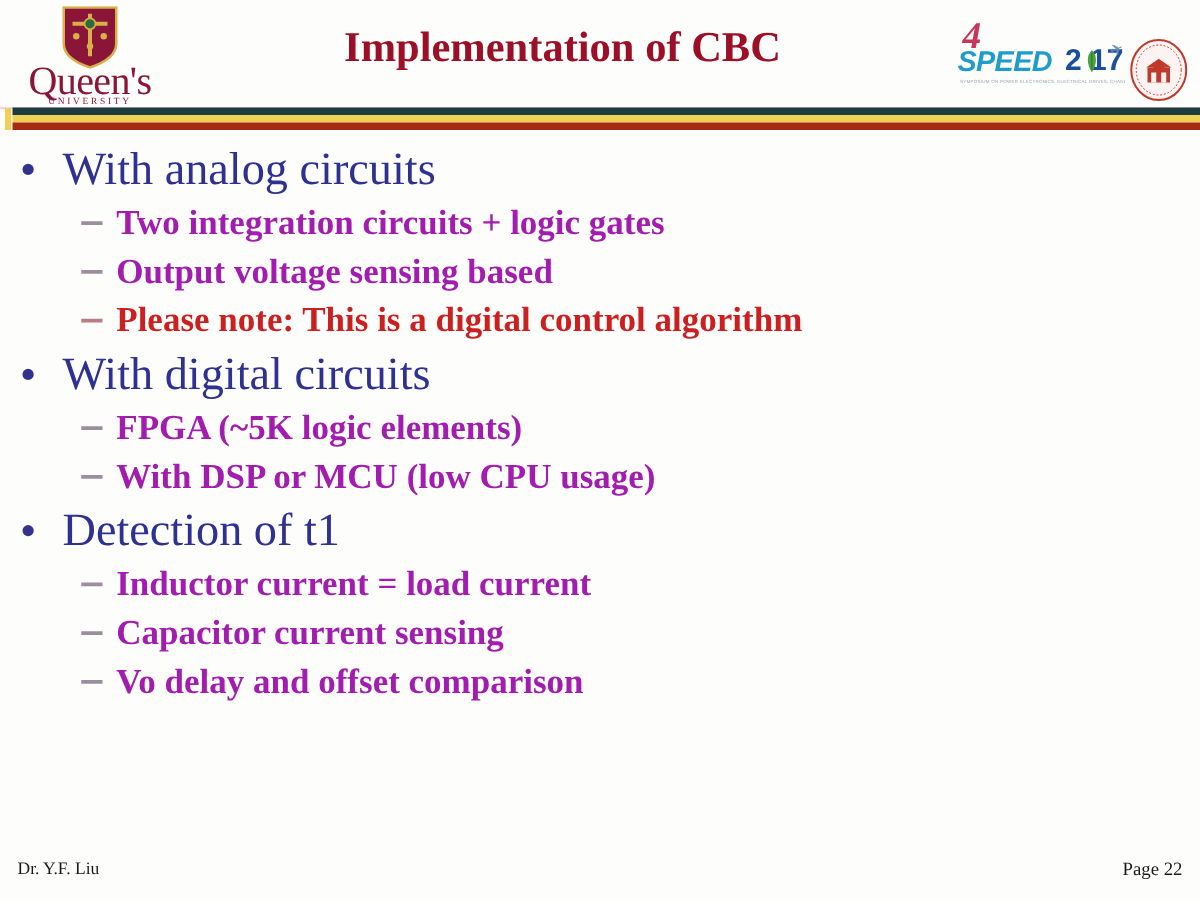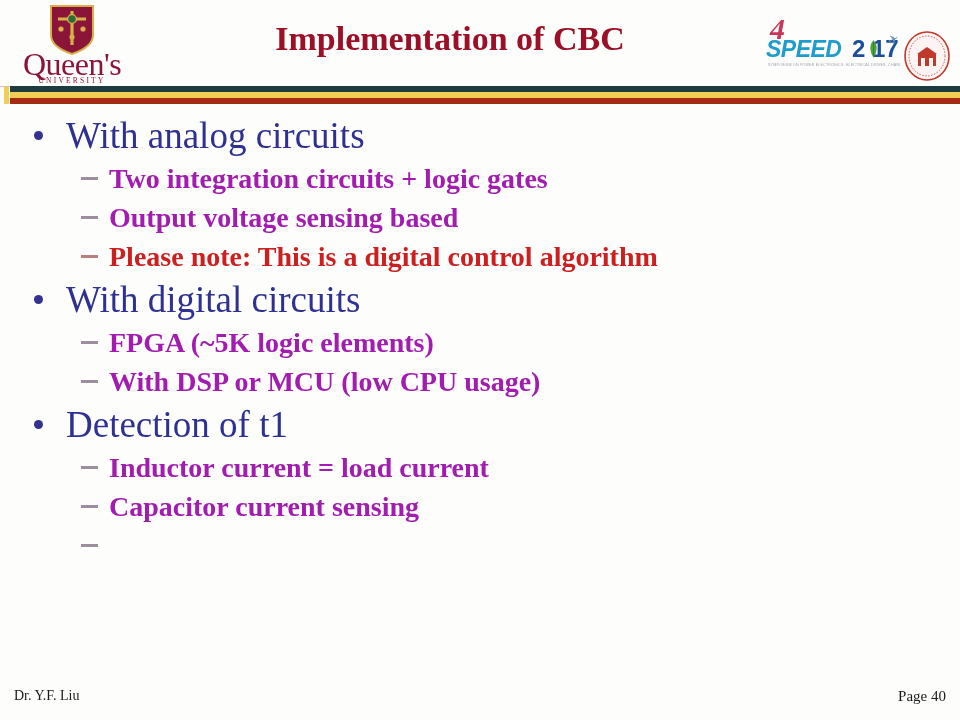--- a/index.html
+++ b/index.html
@@ -192,21 +192,21 @@
     background: #f1cf54;
   }
 
   
   #content {
     position: absolute;
     left: 0;
     top: 112px;
     width: 960px;
   }
-  .group { position: relative; margin-left: 16px; }
+  .group { position: relative; }
 
   .lvl1 {
     position: relative;
     height: 47px;
     color: #2e3192;
     font-size: 37px;
     line-height: 47px;
     white-space: nowrap;
   }
   .lvl1 .dot {
@@ -371,21 +371,22 @@
       <div class="lvl2">
         <span class="dash"></span>
         <span class="txt">Inductor current = load current</span>
       </div>
       <div class="lvl2">
         <span class="dash"></span>
         <span class="txt">Capacitor current sensing</span>
       </div>
       <div class="lvl2">
         <span class="dash"></span>
+        <span class="txt">Vo delay and offset comparison</span>
       </div>
     </div>
 
   </div>
 
   <div id="footer-author">Dr. Y.F. Liu</div>
-  <div id="footer-page">Page 40</div>
+  <div id="footer-page">Page 22</div>
 
 </div>
 
 </body></html>

